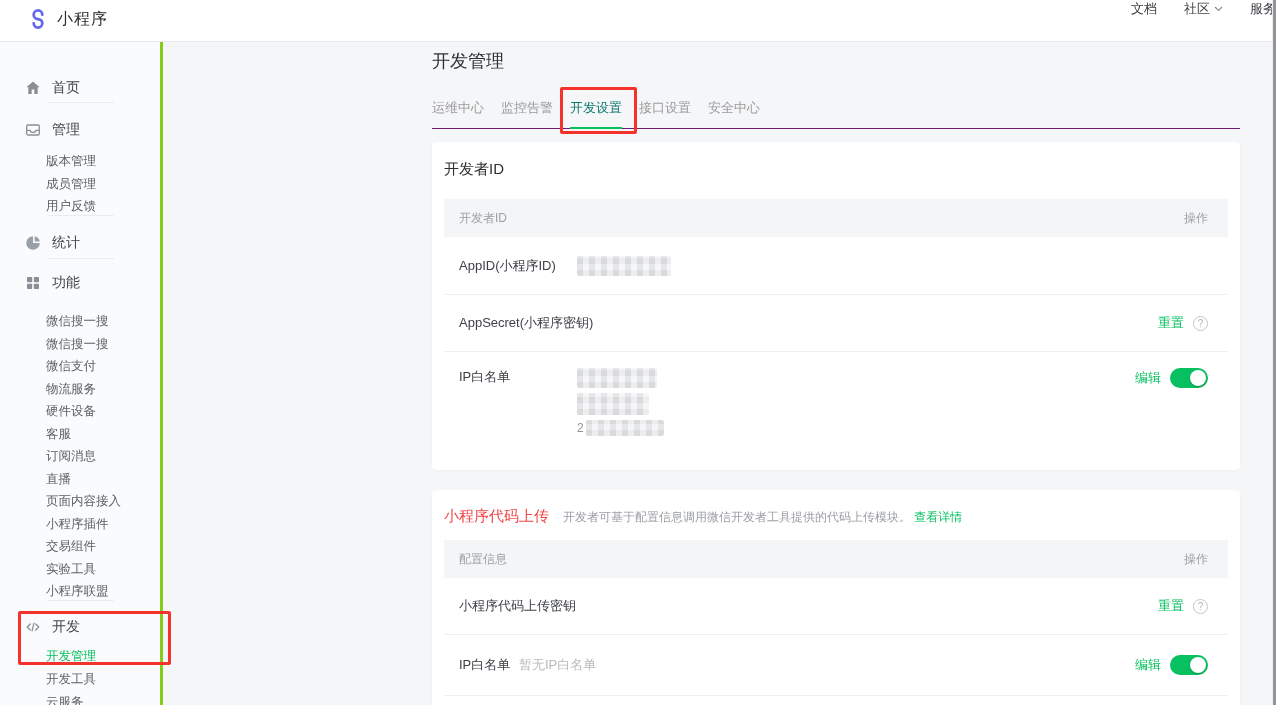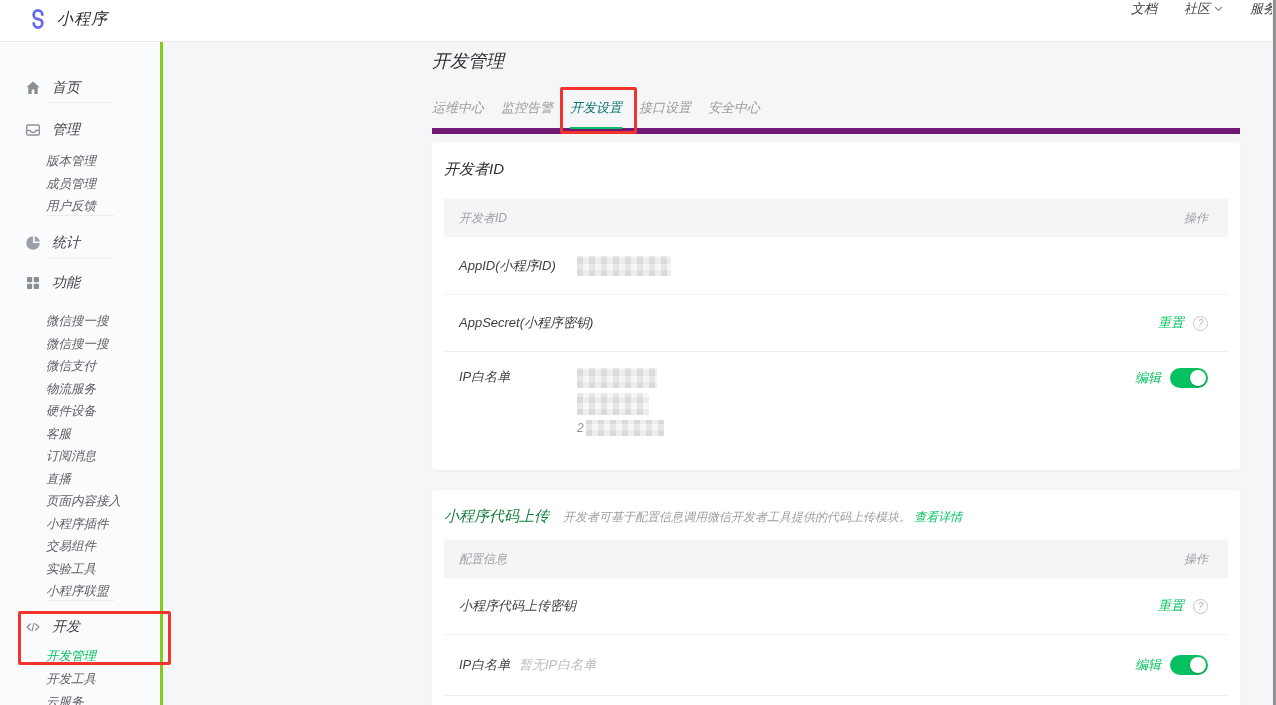--- a/index.html
+++ b/index.html
@@ -1,37 +1,37 @@
 <!DOCTYPE html>
 <html><head>
 <meta charset="utf-8">
 <style>
   html,body{margin:0;padding:0;background:#fff;}
   .screen{
     position:relative;width:1276px;height:705px;overflow:hidden;
     font-family:"Liberation Sans","DejaVu Sans",sans-serif;
-    background:#f5f6f8;color:#333;font-style:italic;
+    background:#f5f6f8;color:#333;
   }
   
   .hdr{position:absolute;left:0;top:0;width:1276px;height:41px;background:#fff;border-bottom:1px solid #e9e9e9;z-index:5;}
   .logo{position:absolute;left:27px;top:8px;display:flex;align-items:center;gap:8px;cursor:pointer;}
   .logo-txt{font-size:16px;color:#2b2b2b;letter-spacing:1px;}
   .hdr-nav{position:absolute;right:0px;top:0;height:41px;display:flex;align-items:flex-start;gap:27px;padding-right:0px;}
   .hdr-link{font-size:13px;color:#3c3c43;cursor:pointer;display:flex;align-items:center;gap:4px;white-space:nowrap;}
   
   .side{position:absolute;left:0;top:41px;width:160px;height:664px;background:#fafbfc;border-right:3px solid #84cc16;}
   .s-item{position:absolute;left:25px;height:20px;display:flex;align-items:center;gap:11px;font-size:14px;color:#41454b;cursor:pointer;white-space:nowrap;}
   .s-sub{position:absolute;left:46px;height:18px;display:flex;align-items:center;font-size:12.5px;color:#5d6066;cursor:pointer;white-space:nowrap;}
   .s-sub.on{color:#07c160;}
   .s-div{position:absolute;left:48px;width:66px;height:0;border-top:1px solid #ececec;}
   .s-ico{width:16px;height:16px;flex:0 0 16px;display:block;}
   
   .main{position:absolute;left:432px;top:41px;width:808px;height:664px;}
   .page-title{position:absolute;left:0;top:8px;font-size:18px;font-weight:500;color:#2c2f33;}
-  .tabs{position:absolute;left:0;top:53px;width:808px;border-bottom:6px solid #701a75;display:flex;gap:17px;}
+  .tabs{position:absolute;left:0;top:53px;width:808px;border-bottom:1px solid #701a75;display:flex;gap:17px;}
   .tab{font-size:13px;color:#9b9b9b;padding:5px 0 10px 0;cursor:pointer;}
   .tab.on{color:#0f766e;border-bottom:2px solid #07c160;margin-bottom:-1px;}
   .card{position:absolute;left:0;width:808px;background:#fff;border-radius:4px;box-shadow:0 1px 3px rgba(0,0,0,.04);}
   .card1{top:101px;height:328px;}
   .card2{top:449px;height:240px;}
   .sec-title{font-size:15px;font-weight:500;color:#2d2f33;padding:18px 12px 0 12px;}
   .sec-head{display:flex;align-items:baseline;gap:14px;padding:17px 12px 0 12px;}
   .sec-head .desc{font-size:12px;color:#9b9ea3;}
   .g-bar{height:38px;background:#f4f5f7;display:flex;align-items:center;justify-content:space-between;
          margin:20px 12px 0 12px;padding:0 20px 0 15px;font-size:12px;color:#9da0a6;}
@@ -194,21 +194,21 @@
           <span class="link-green">编辑</span>
           <span class="toggle">
               <span class="knob"></span>
             </span>
         </span>
       </div>
     </div>
 
     <div class="card card2">
       <div class="sec-head">
-        <span style="font-size:15px;font-weight:500;color:#15803d">小程序代码上传</span>
+        <span style="font-size:15px;font-weight:500;color:#ef4444">小程序代码上传</span>
         <span class="desc">
           <span>开发者可基于配置信息调用微信开发者工具提供的代码上传模块。</span>
           <span class="link-green" style="font-size:12px">查看详情</span>
         </span>
       </div>
       <div class="g-bar" style="margin-top:14px">
         <span>配置信息</span>
         <span>操作</span>
       </div>
       <div class="c-row">

